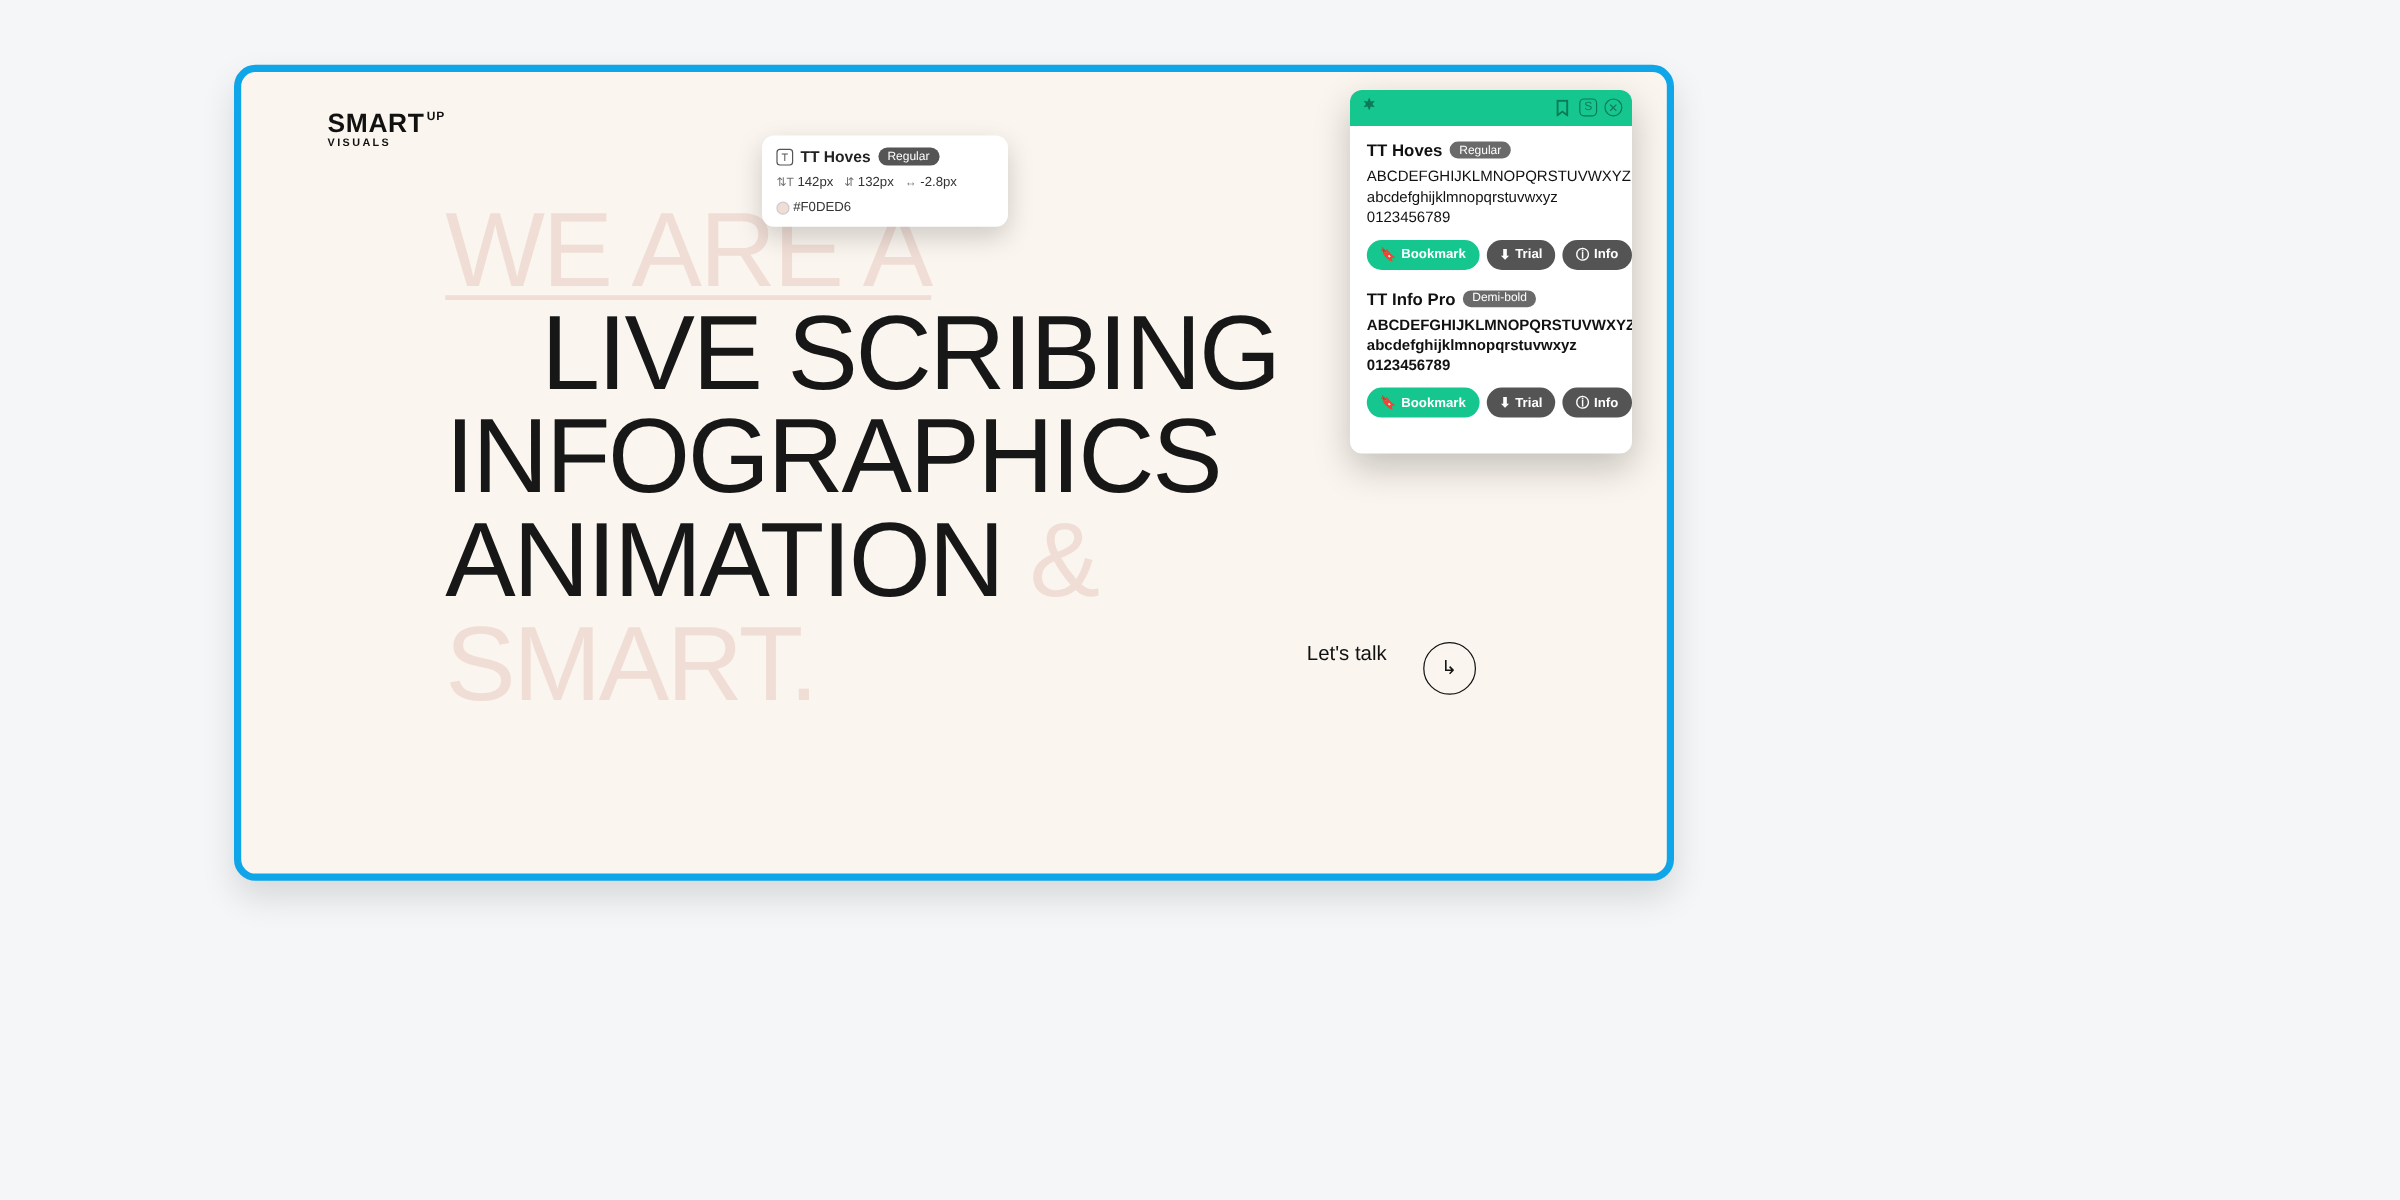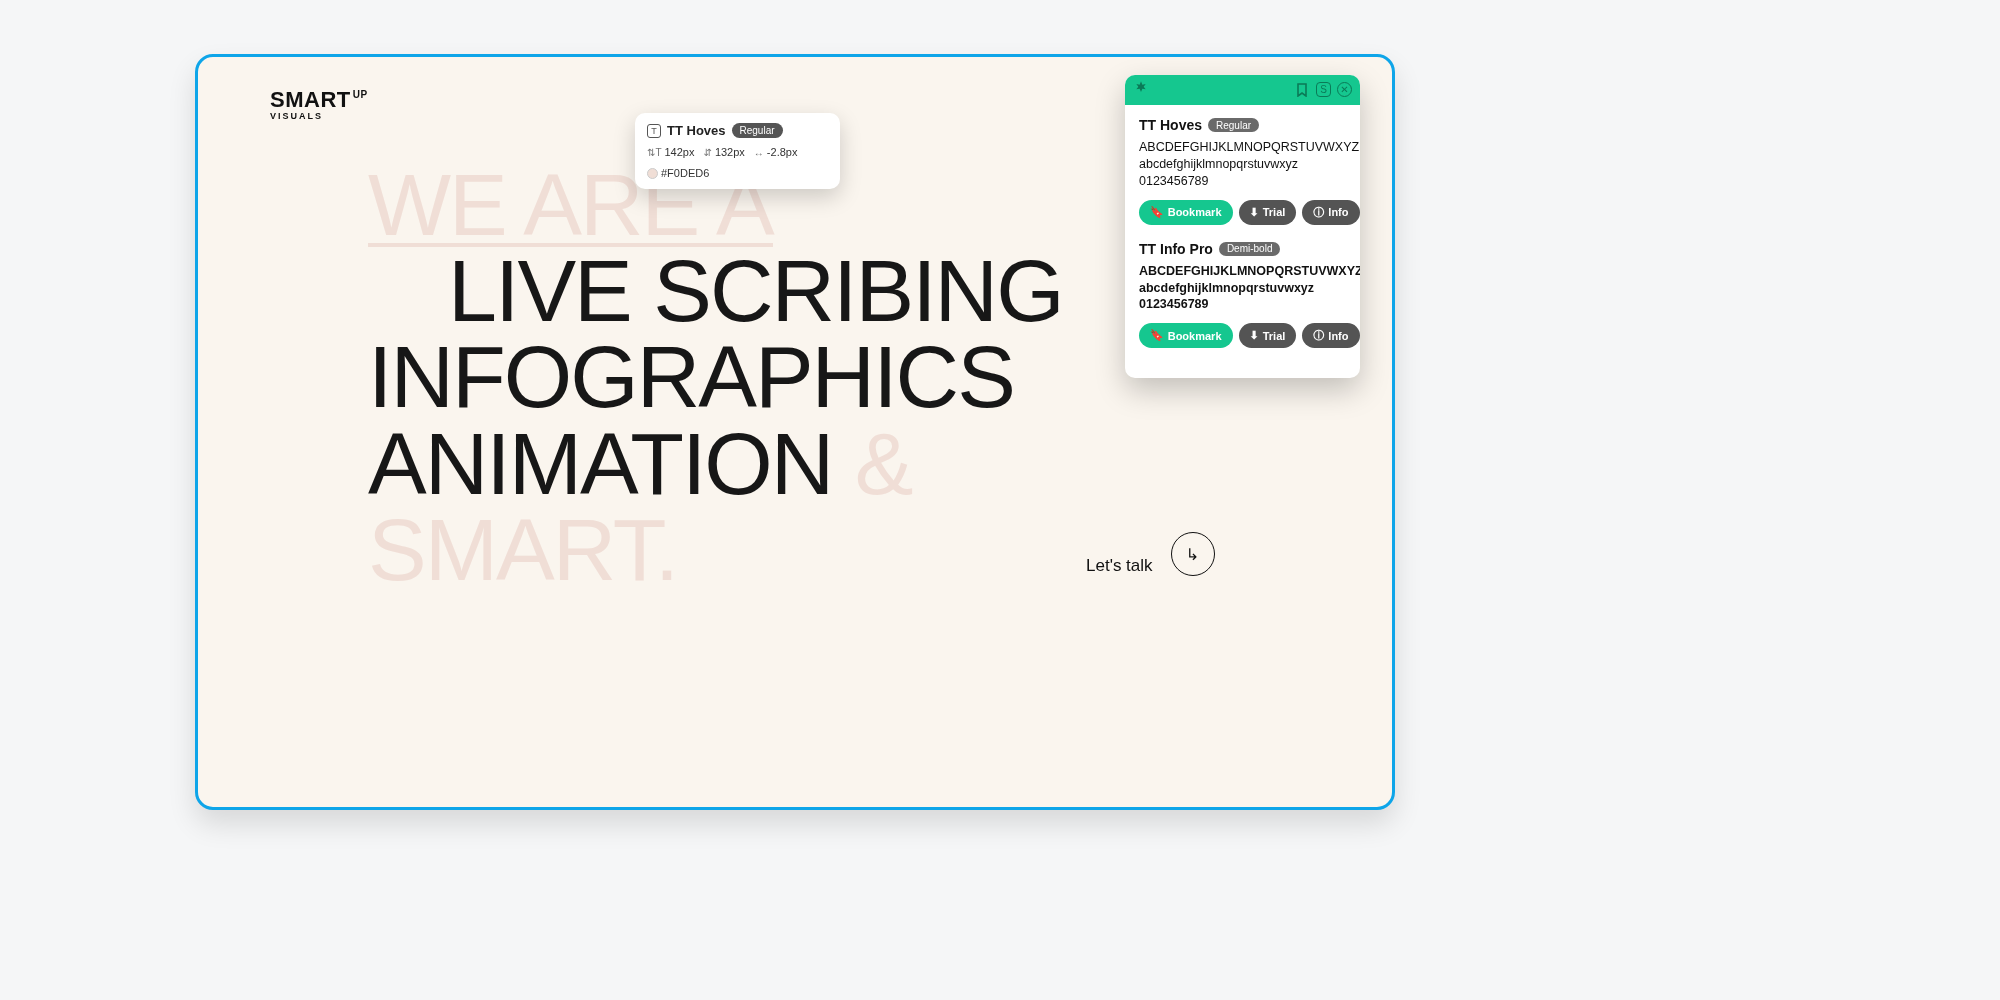--- a/index.html
+++ b/index.html
@@ -9,23 +9,23 @@
     width: 2000px;
     height: 1000px;
     overflow: hidden;
     position: relative;
   }
   .canvas {
     position: absolute;
     left: 195px;
     top: 54px;
     width: 1200px;
-    height: 756px;
+    height: 680px;
     background: #faf5ee;
-    border: 3px solid #0ea5e9;
+    border: 6px solid #0ea5e9;
     border-radius: 18px;
     box-shadow: 0 14px 28px rgba(0,0,0,0.12);
     overflow: hidden;
   }
   .logo {
     position: absolute;
     left: 72px;
     top: 30px;
     font-weight: 800;
     letter-spacing: 0.5px;
@@ -49,22 +49,22 @@
   }
   .pale { color: #f0ded6; }
   .dark { color: #171717; }
   .underline { border-bottom: 4px solid #f0ded6; display: inline-block; padding-bottom: 0px; line-height:0.88;text-align:right;}
   .line2 { margin-left: 80px; }
   .lets-talk {
     position: absolute;
     left: 888px;
     top: 475px;
     display: flex;
-    align-items: flex-end;
-    gap: 18px;
+    align-items: flex-start;
+    gap: 30px;
     color: #111;
     font-size: 17px;
   }
   .lets-circle {
     width: 44px; height: 44px;
     border: 1px solid #111;
     border-radius: 50%;
     display: flex; align-items: center; justify-content: center;
     font-size: 16px;
   }

